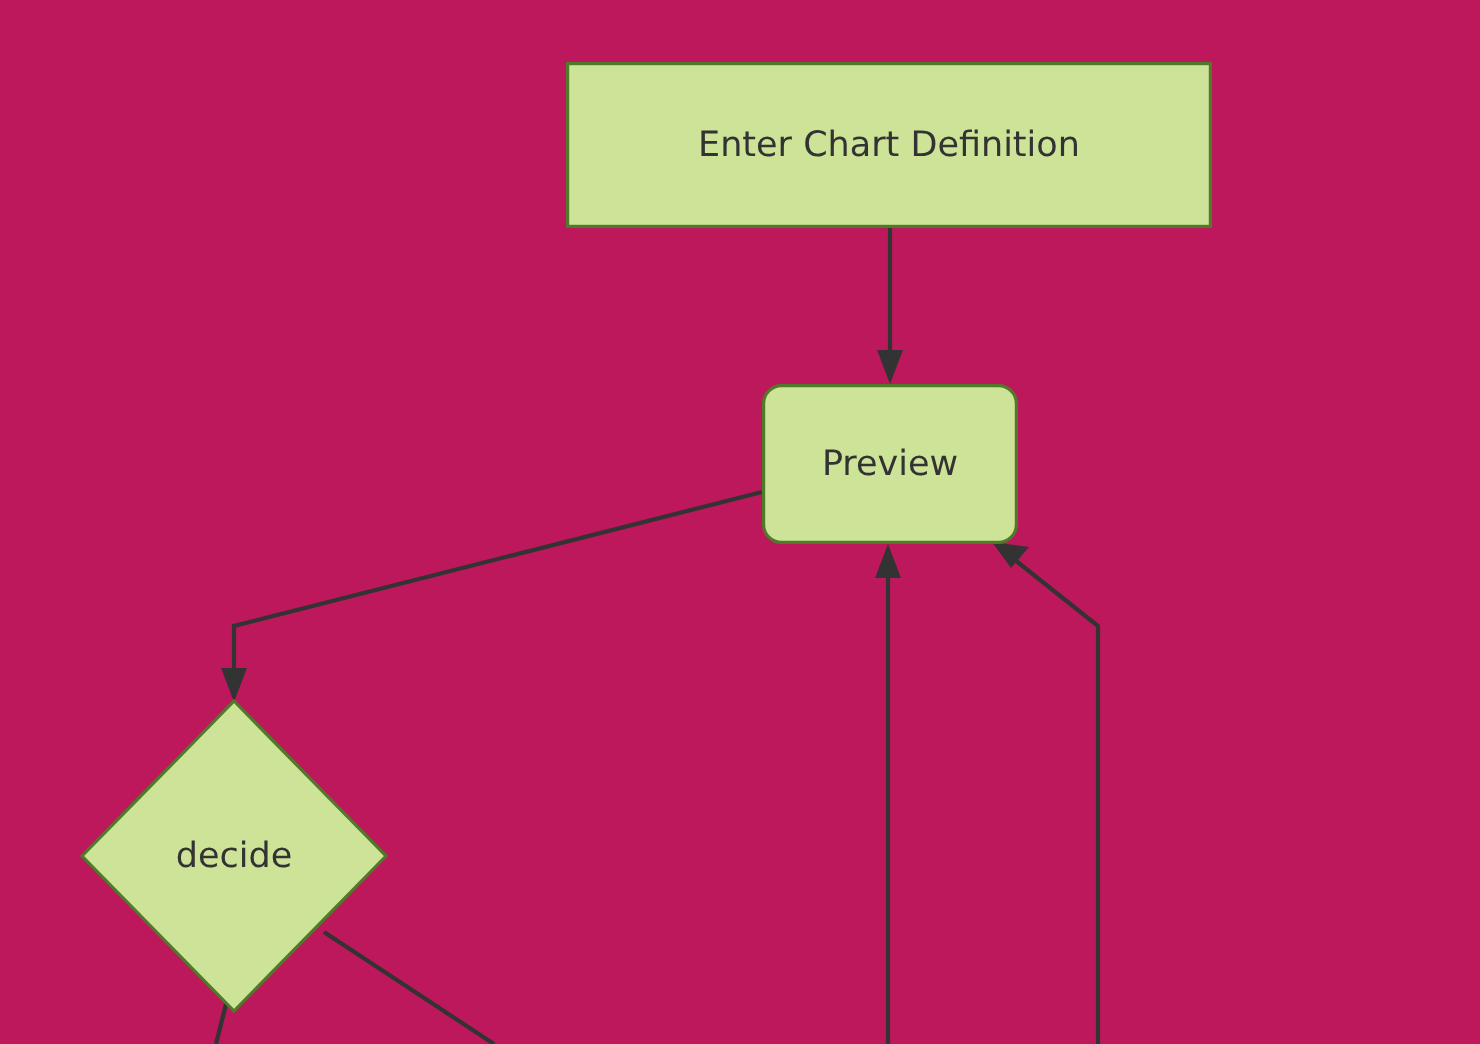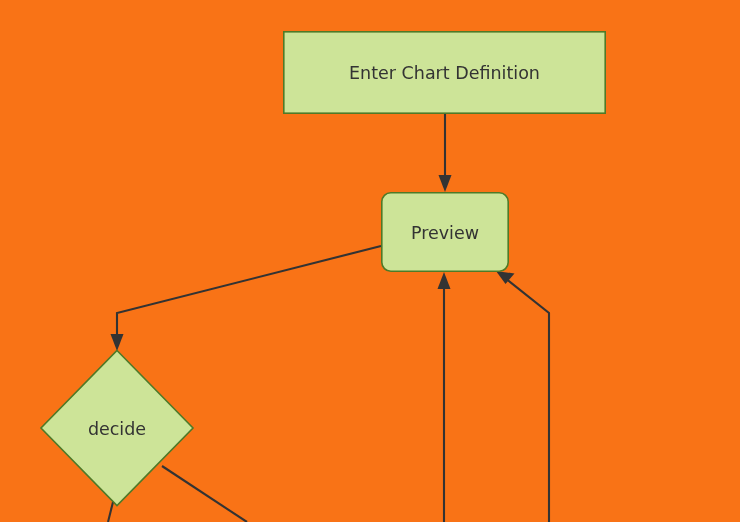--- a/index.html
+++ b/index.html
@@ -4,21 +4,21 @@
 <style>
   html, body {
     margin: 0;
     padding: 0;
     background: #ffffff;
   }
   #canvas {
     position: relative;
     width: 740px;
     height: 522px;
-    background: #f97316;
+    background: #be185d;
     overflow: hidden;
     font-family: "DejaVu Sans", "Liberation Sans", sans-serif;
   }
   #flow-svg {
     position: absolute;
     left: 0;
     top: 0;
     width: 740px;
     height: 522px;
   }

